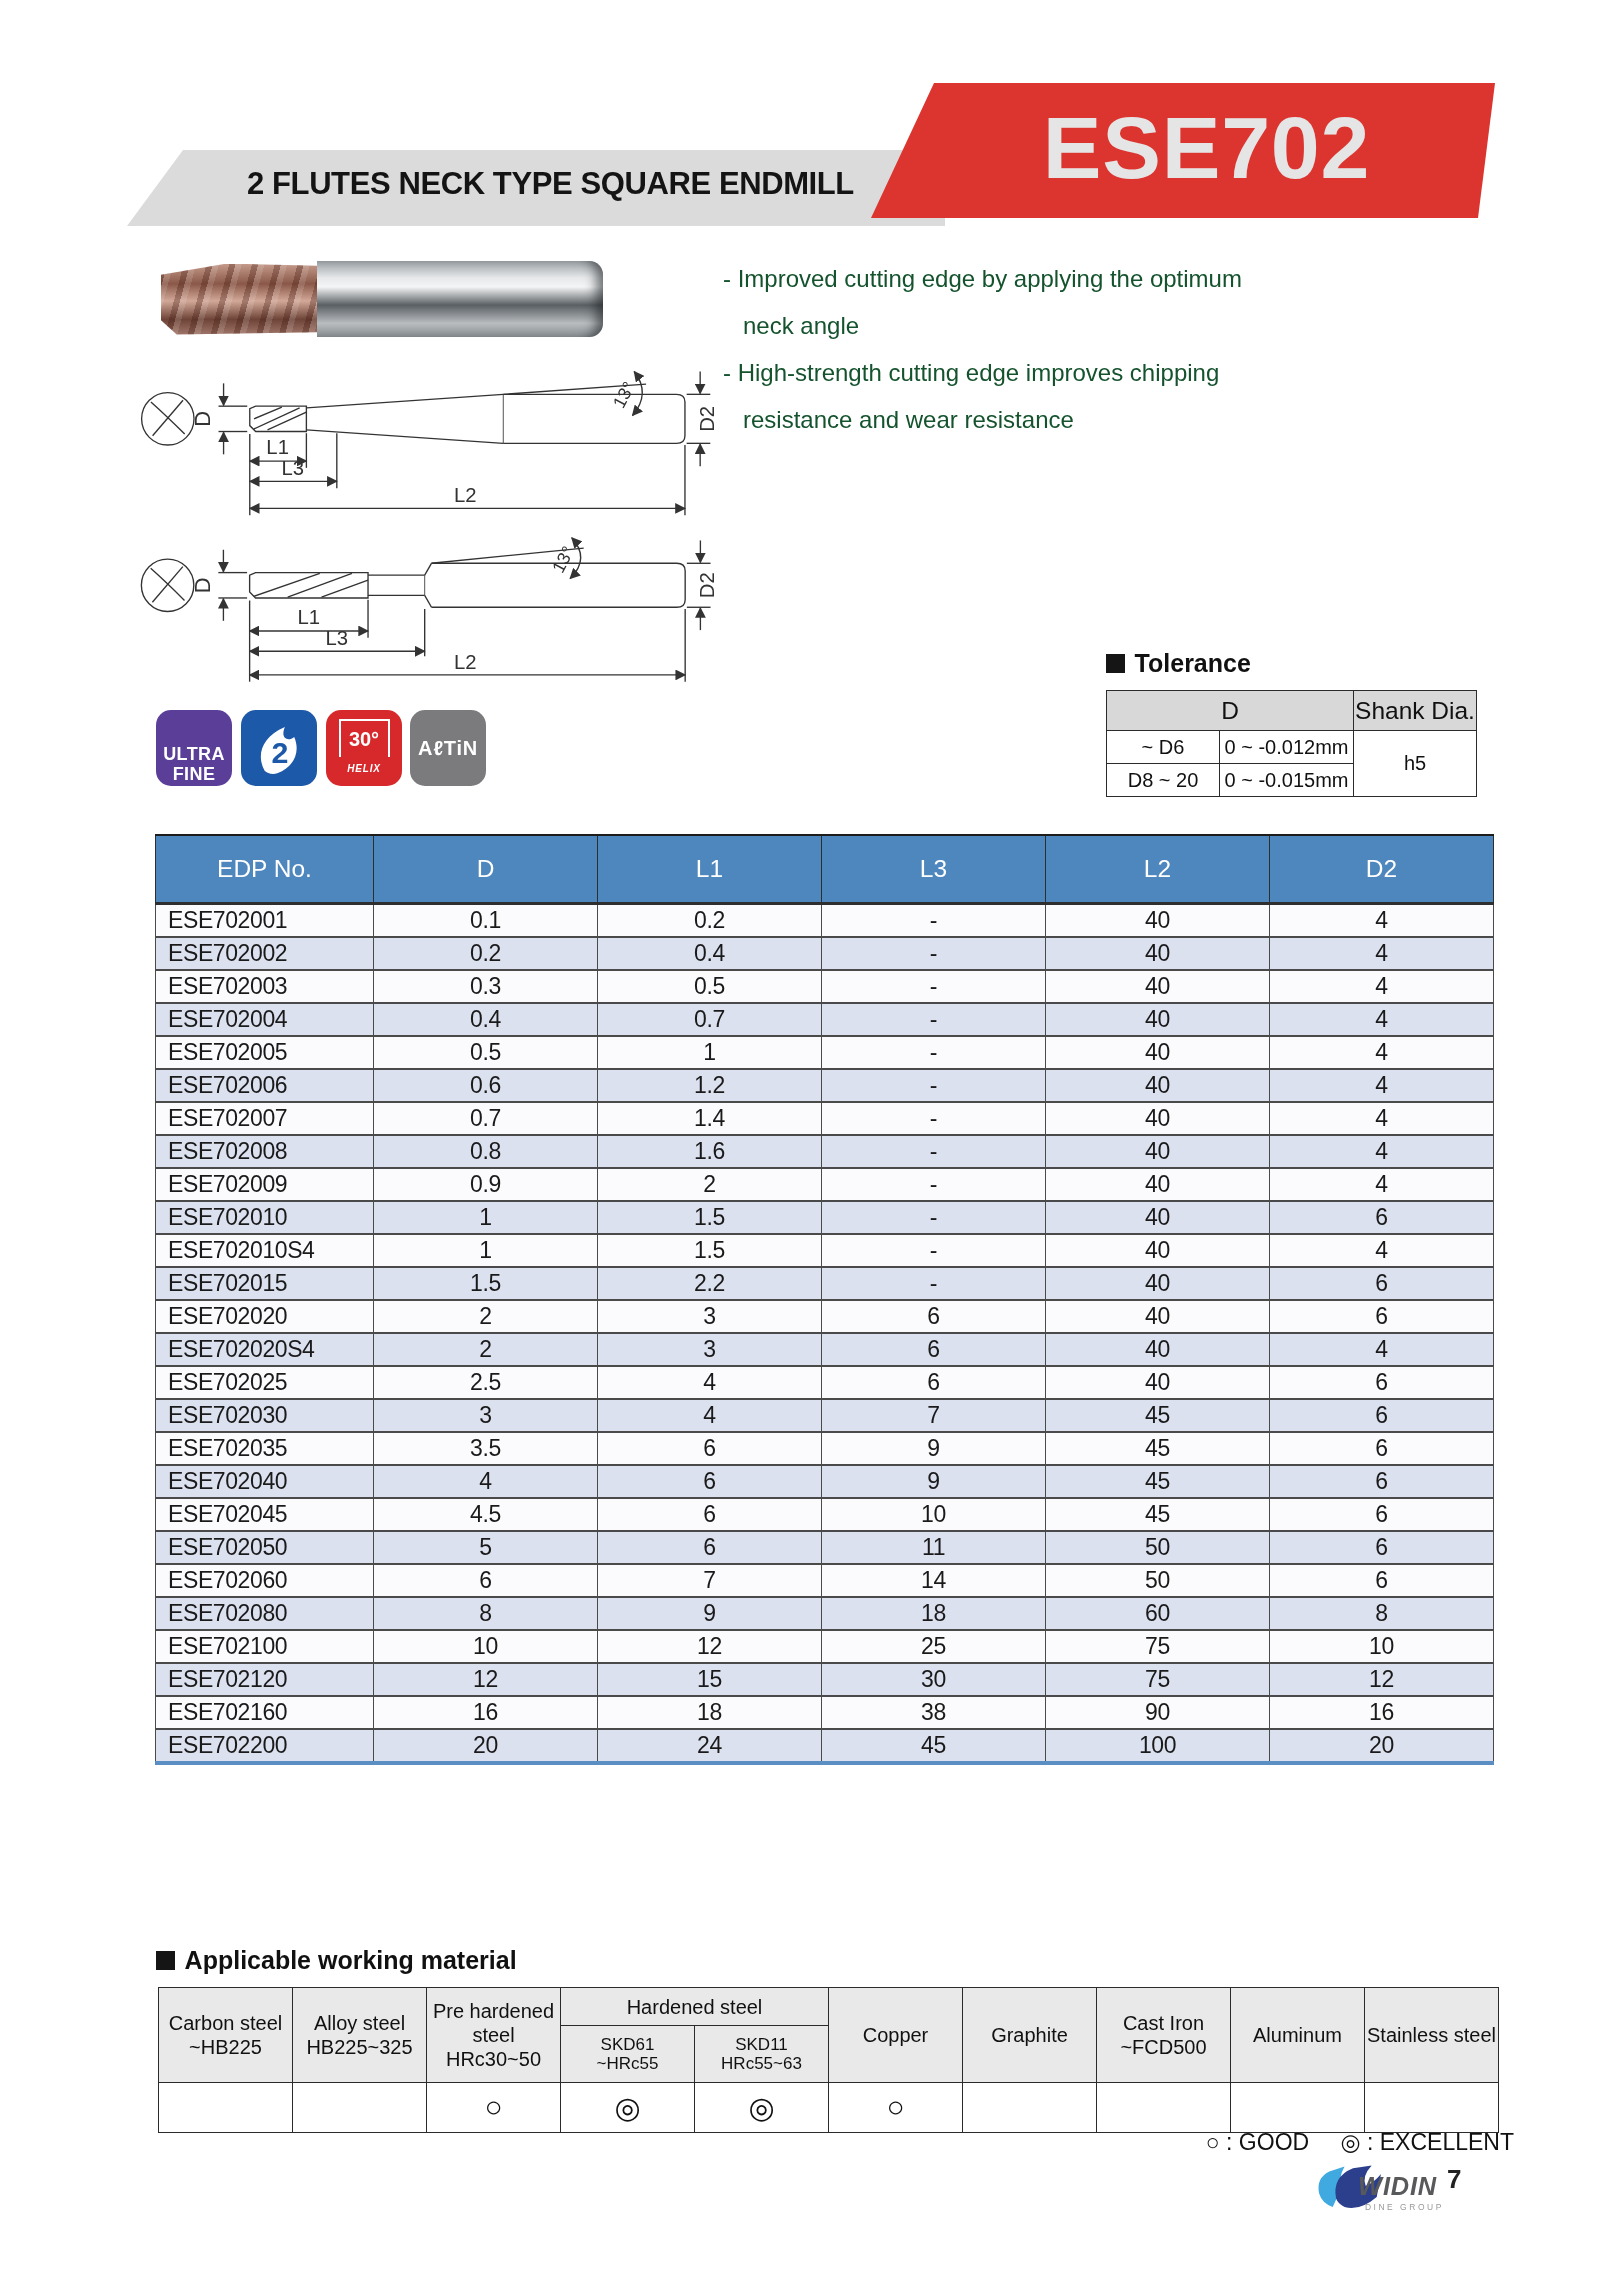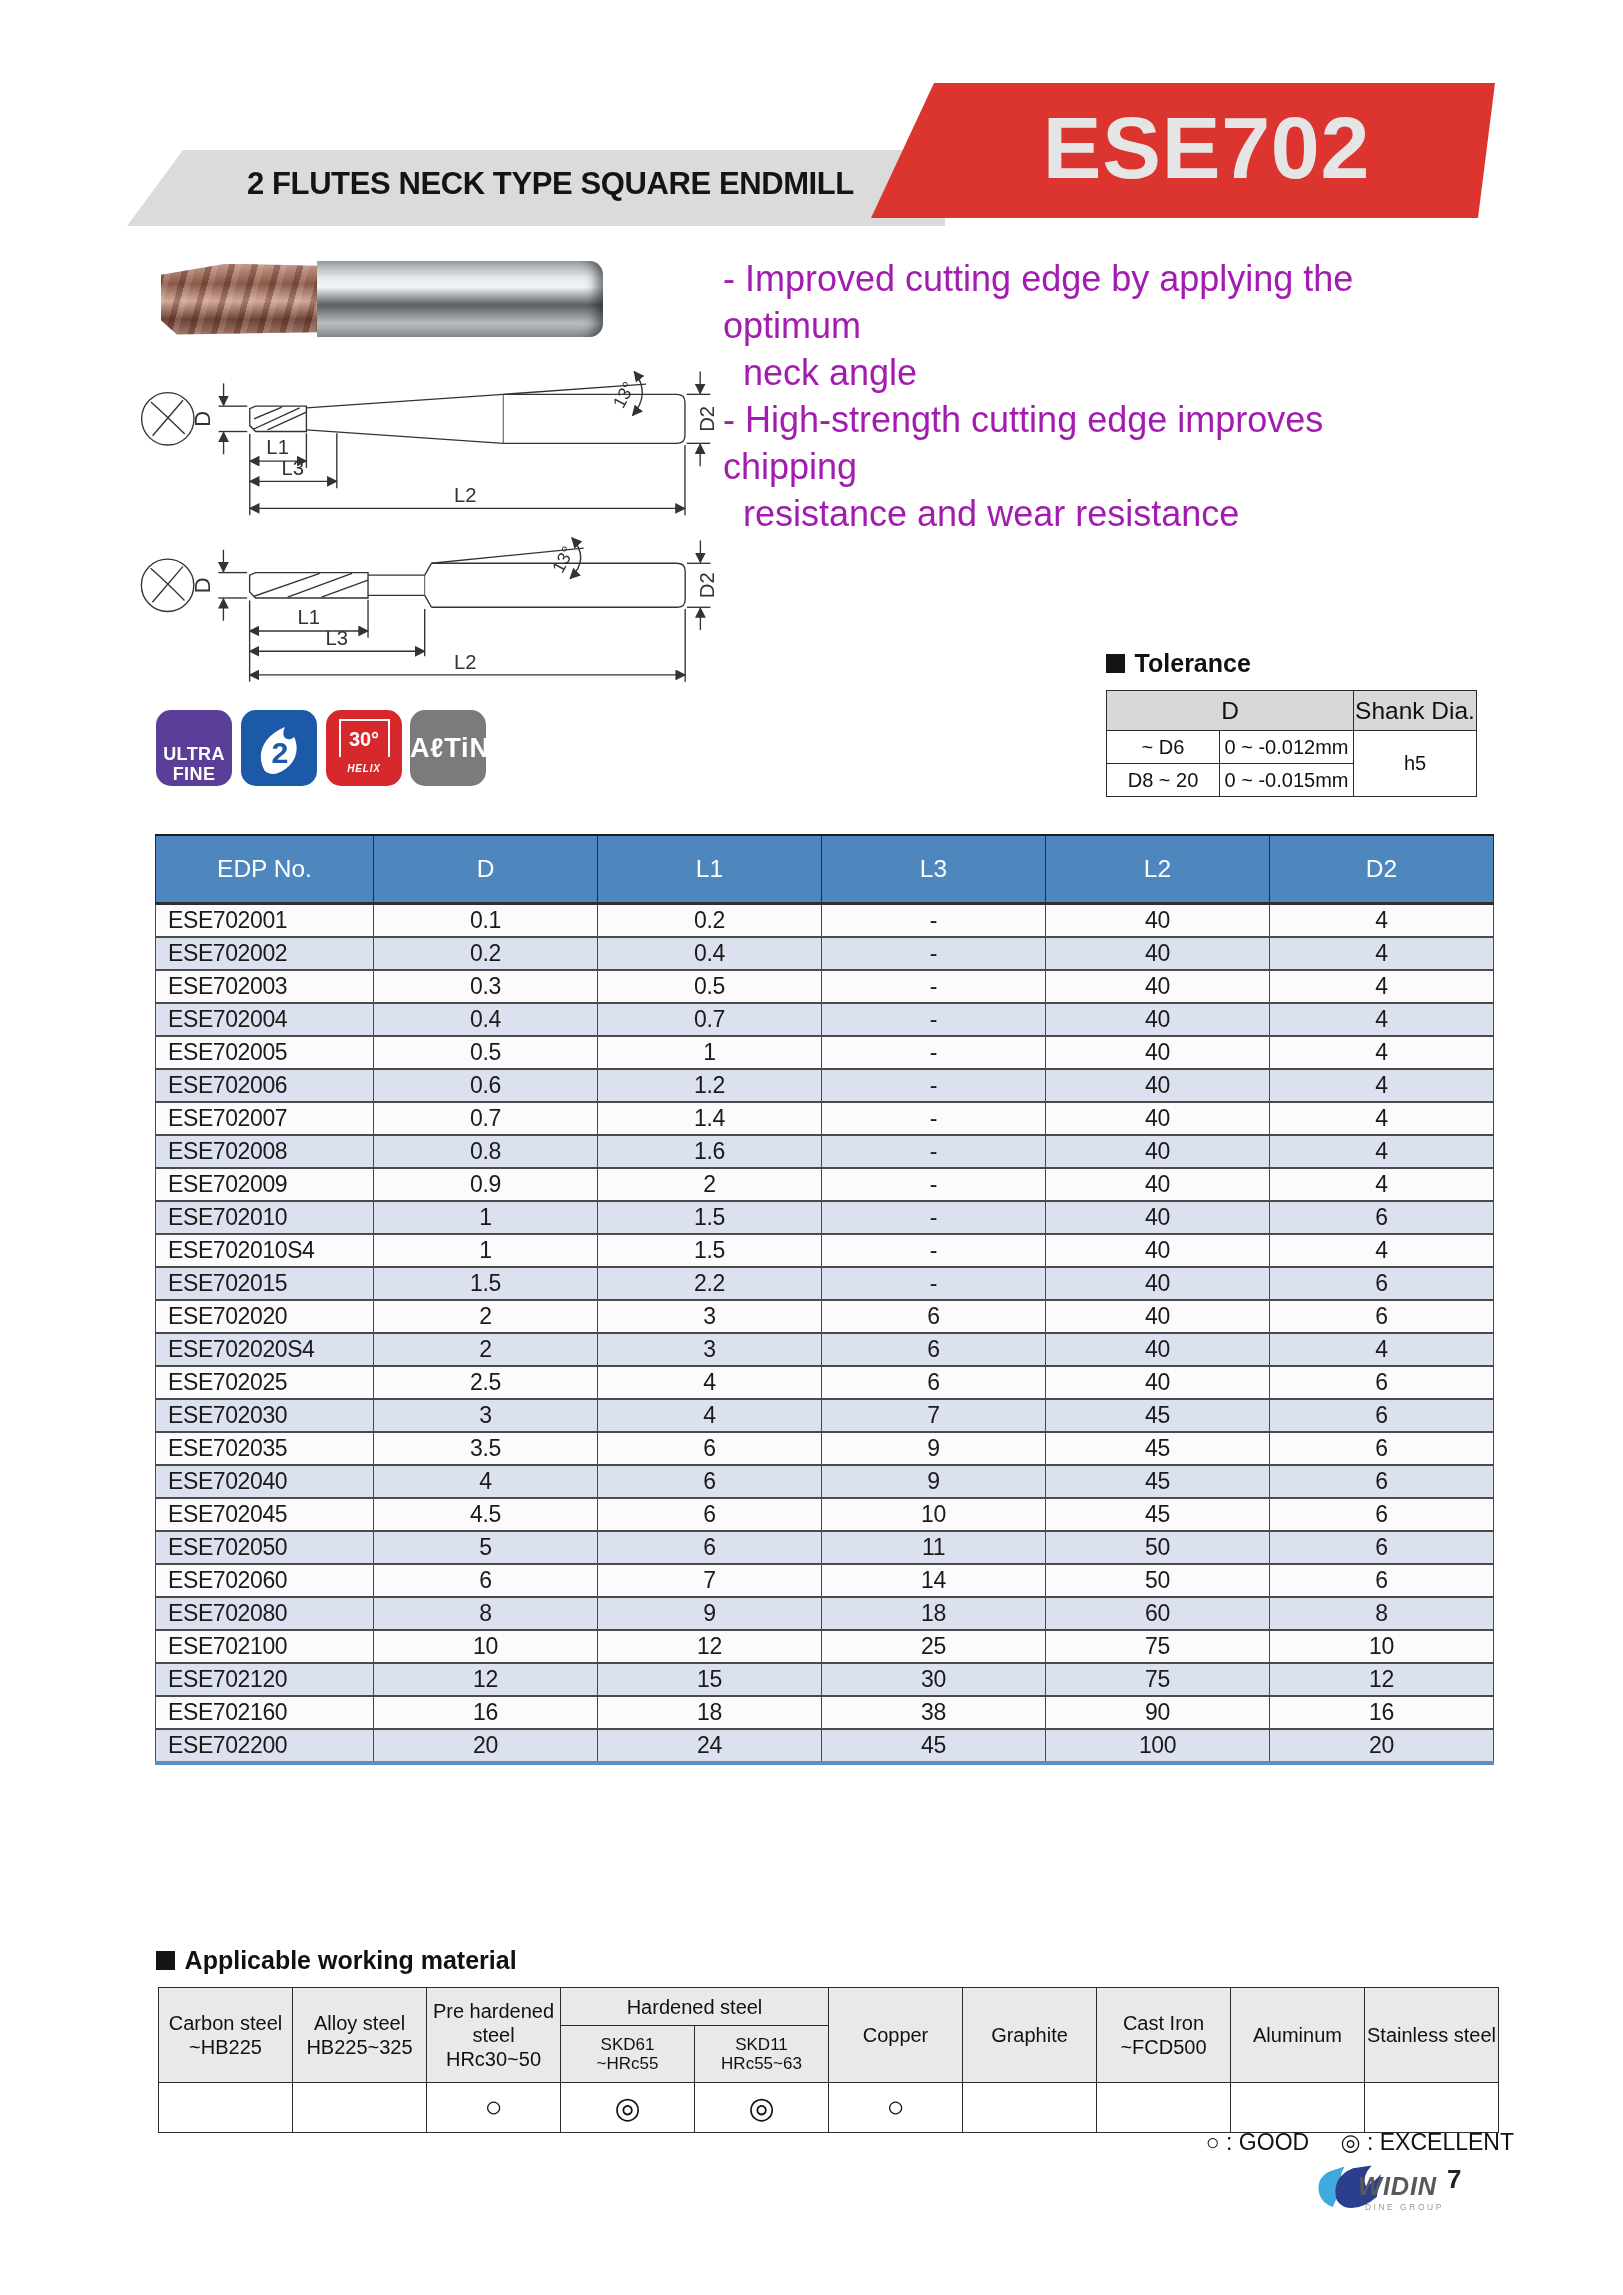--- a/index.html
+++ b/index.html
@@ -21,38 +21,38 @@
   .photo .flutes{position:absolute;left:0;top:2.5px;width:157px;height:71px;
     clip-path:polygon(0 16%,42% 0,100% 3%,100% 97%,10% 100%,0 80%);
     background:
       repeating-linear-gradient(105deg,rgba(60,20,10,.30) 0 6px,rgba(255,255,255,.12) 6px 12px,rgba(0,0,0,0) 12px 22px),
       linear-gradient(180deg,#c49a8a 0%,#8a5848 28%,#d2a898 52%,#6e4438 78%,#a1766a 100%);}
   .photo .shank{position:absolute;left:156px;top:0;width:286px;height:76px;border-radius:0 13.5px 13.5px 0;
     background:linear-gradient(180deg,#9aa0a4 0%,#e6e8ea 22%,#f4f5f6 34%,#5a5f63 58%,#b9bdc0 82%,#878c90 100%);
     box-shadow:inset -13.5px 0 12px -6.8px rgba(25,28,31,.6);}
 
   
-  .features{position:absolute;left:723px;top:255px;width:744px;font-size:36px;line-height:47px;color:#a21caf;}
+  .features{position:absolute;left:723px;top:255px;width:744px;font-size:24px;line-height:47px;color:#14532d;}
   .features .cont{padding-left:20px;}
 
   
   .tdraw{position:absolute;left:127px;}
   .tdraw text{font-family:"Liberation Sans",sans-serif;fill:#333;}
 
   
   .badge{position:absolute;top:710px;width:76px;height:76px;border-radius:15px;color:#fff;text-align:center;}
   .badge .two-line{font-size:18px;font-weight:bold;line-height:20px;padding-top:34px;letter-spacing:0.4px;}
   .badge-ultra{left:156px;background:#5A3E98;}
   .badge-flutes{left:241px;background:#1C59A8;}
   .badge-helix{left:326px;background:#D7282B;}
   .badge-helix .box30{width:47px;height:36px;margin:9.3px auto 0;border:2.5px solid #fff;border-bottom:none;
                       font-size:20px;line-height:36px;font-weight:bold;}
   .badge-helix .hx{font-size:10px;font-weight:bold;margin-top:6px;letter-spacing:0.8px;font-style:italic;}
   .badge-coat{left:410px;background:#7B7B7D;}
-  .badge-coat .coat{font-size:27px;font-weight:bold;line-height:76px;letter-spacing:0.8px;}
+  .badge-coat .coat{font-size:20px;font-weight:bold;line-height:76px;letter-spacing:0.8px;}
 
   
   .sec-heading{position:absolute;font-size:25px;font-weight:bold;color:#111;white-space:nowrap;}
   .sq{display:inline-block;width:18.6px;height:18.6px;background:#151515;margin-right:10px;vertical-align:-0.8px;}
 
   
   .tol-table{position:absolute;left:1106px;top:690px;border-collapse:collapse;table-layout:fixed;}
   .tol-table th,.tol-table td{border:1.7px solid #2b2b2b;text-align:center;padding:0;}
   .tol-table th{background:#D8D8D8;font-weight:normal;font-size:24.5px;height:39px;}
   .tol-table td{font-size:20px;height:32px;background:#fff;}

